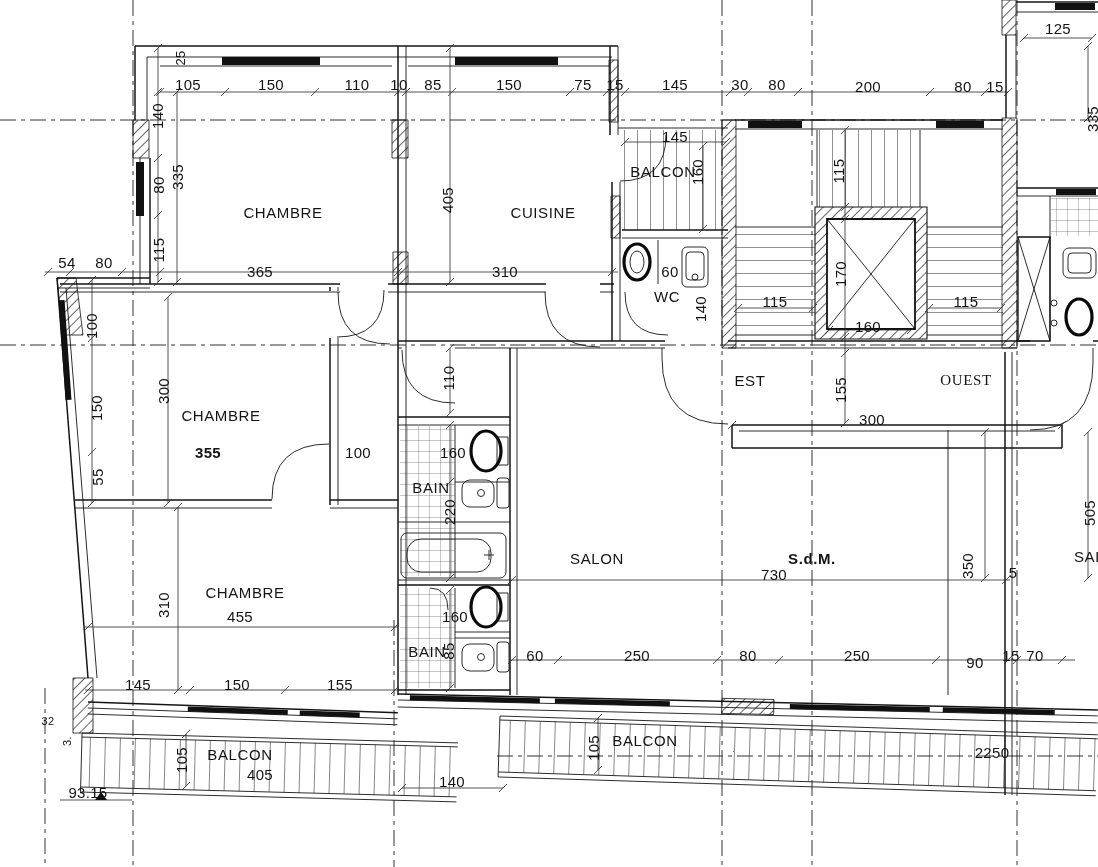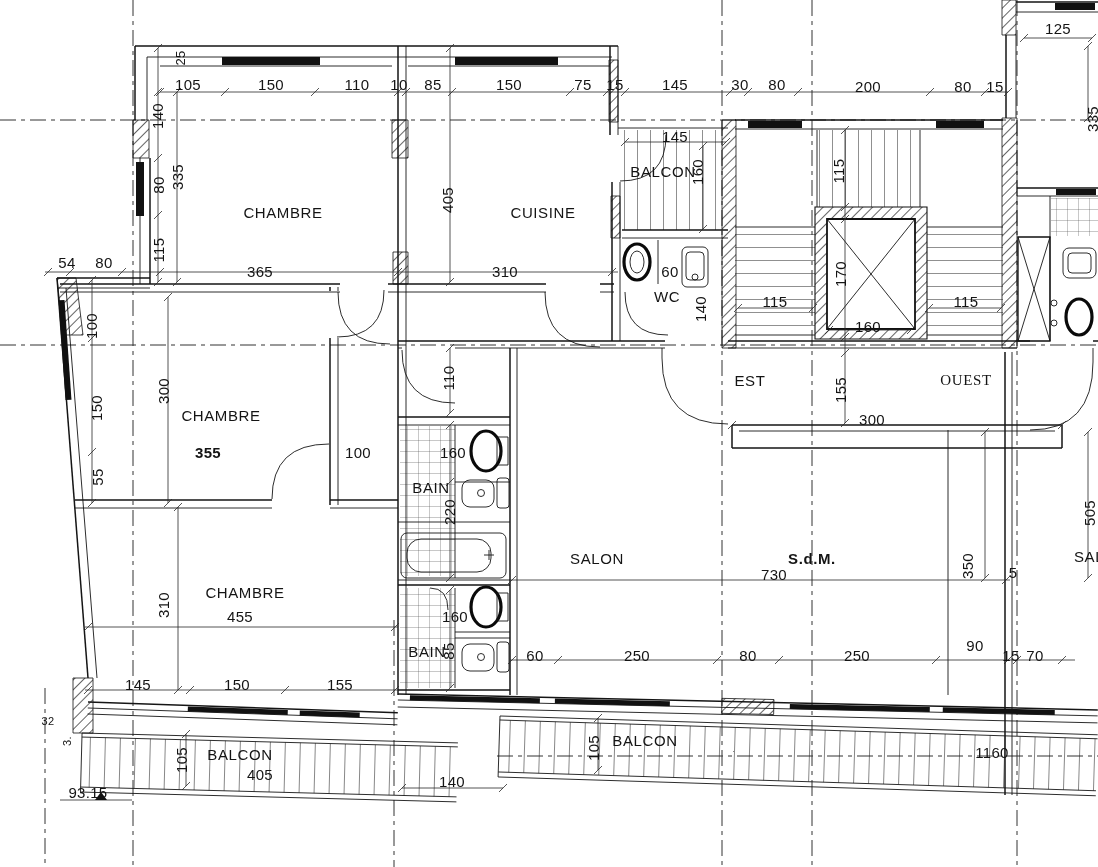--- a/index.html
+++ b/index.html
@@ -435,29 +435,29 @@
     <div class="lbl " style="left: 358px; top: 452px;">100</div>
     <div class="lbl " style="left: 453px; top: 452px;">160</div>
     <div class="lbl " style="left: 758px; top: 574px; margin-left: 16px;">730</div>
     <div class="lbl " style="left: 1013px; top: 572px;">5</div>
     <div class="lbl " style="left: 240px; top: 616px;">455</div>
     <div class="lbl " style="left: 455px; top: 616px;">160</div>
     <div class="lbl " style="left: 535px; top: 655px;">60</div>
     <div class="lbl " style="left: 637px; top: 655px;">250</div>
     <div class="lbl " style="left: 748px; top: 655px;">80</div>
     <div class="lbl " style="left: 857px; top: 655px;">250</div>
-    <div class="lbl " style="left: 975px; top: 645px; text-align: center;">90</div>
+    <div class="lbl " style="left: 975px; top: 662px; text-align: center;">90</div>
     <div class="lbl " style="left: 1011px; top: 655px;">15</div>
     <div class="lbl " style="left: 1035px; top: 655px;">70</div>
     <div class="lbl " style="left: 138px; top: 684px;">145</div>
     <div class="lbl " style="left: 237px; top: 684px;">150</div>
     <div class="lbl " style="left: 340px; top: 684px;">155</div>
     <div class="lbl " style="left: 260px; top: 774px;">405</div>
     <div class="lbl " style="left: 452px; top: 781px;">140</div>
-    <div class="lbl " style="left: 992px; top: 752px;">1160</div>
+    <div class="lbl " style="left: 992px; top: 752px;">2250</div>
     <div class="lbl " style="left: 88px; top: 792px;">93.15</div>
     <div class="lbl " style="left: 48px; top: 721px; font-size: 11px;">32</div>
     <div class="lbl  rot" style="left: 180px; top: 58px; font-size: 13px;">25</div>
     <div class="lbl  rot" style="left: 157px; top: 116px;">140</div>
     <div class="lbl  rot" style="left: 177px; top: 177px;">335</div>
     <div class="lbl  rot" style="left: 158px; top: 185px;">80</div>
     <div class="lbl  rot" style="left: 158px; top: 250px;">115</div>
     <div class="lbl  rot" style="left: 91px; top: 326px;">100</div>
     <div class="lbl  rot" style="left: 96px; top: 408px;">150</div>
     <div class="lbl  rot" style="left: 97px; top: 477px;">55</div>

